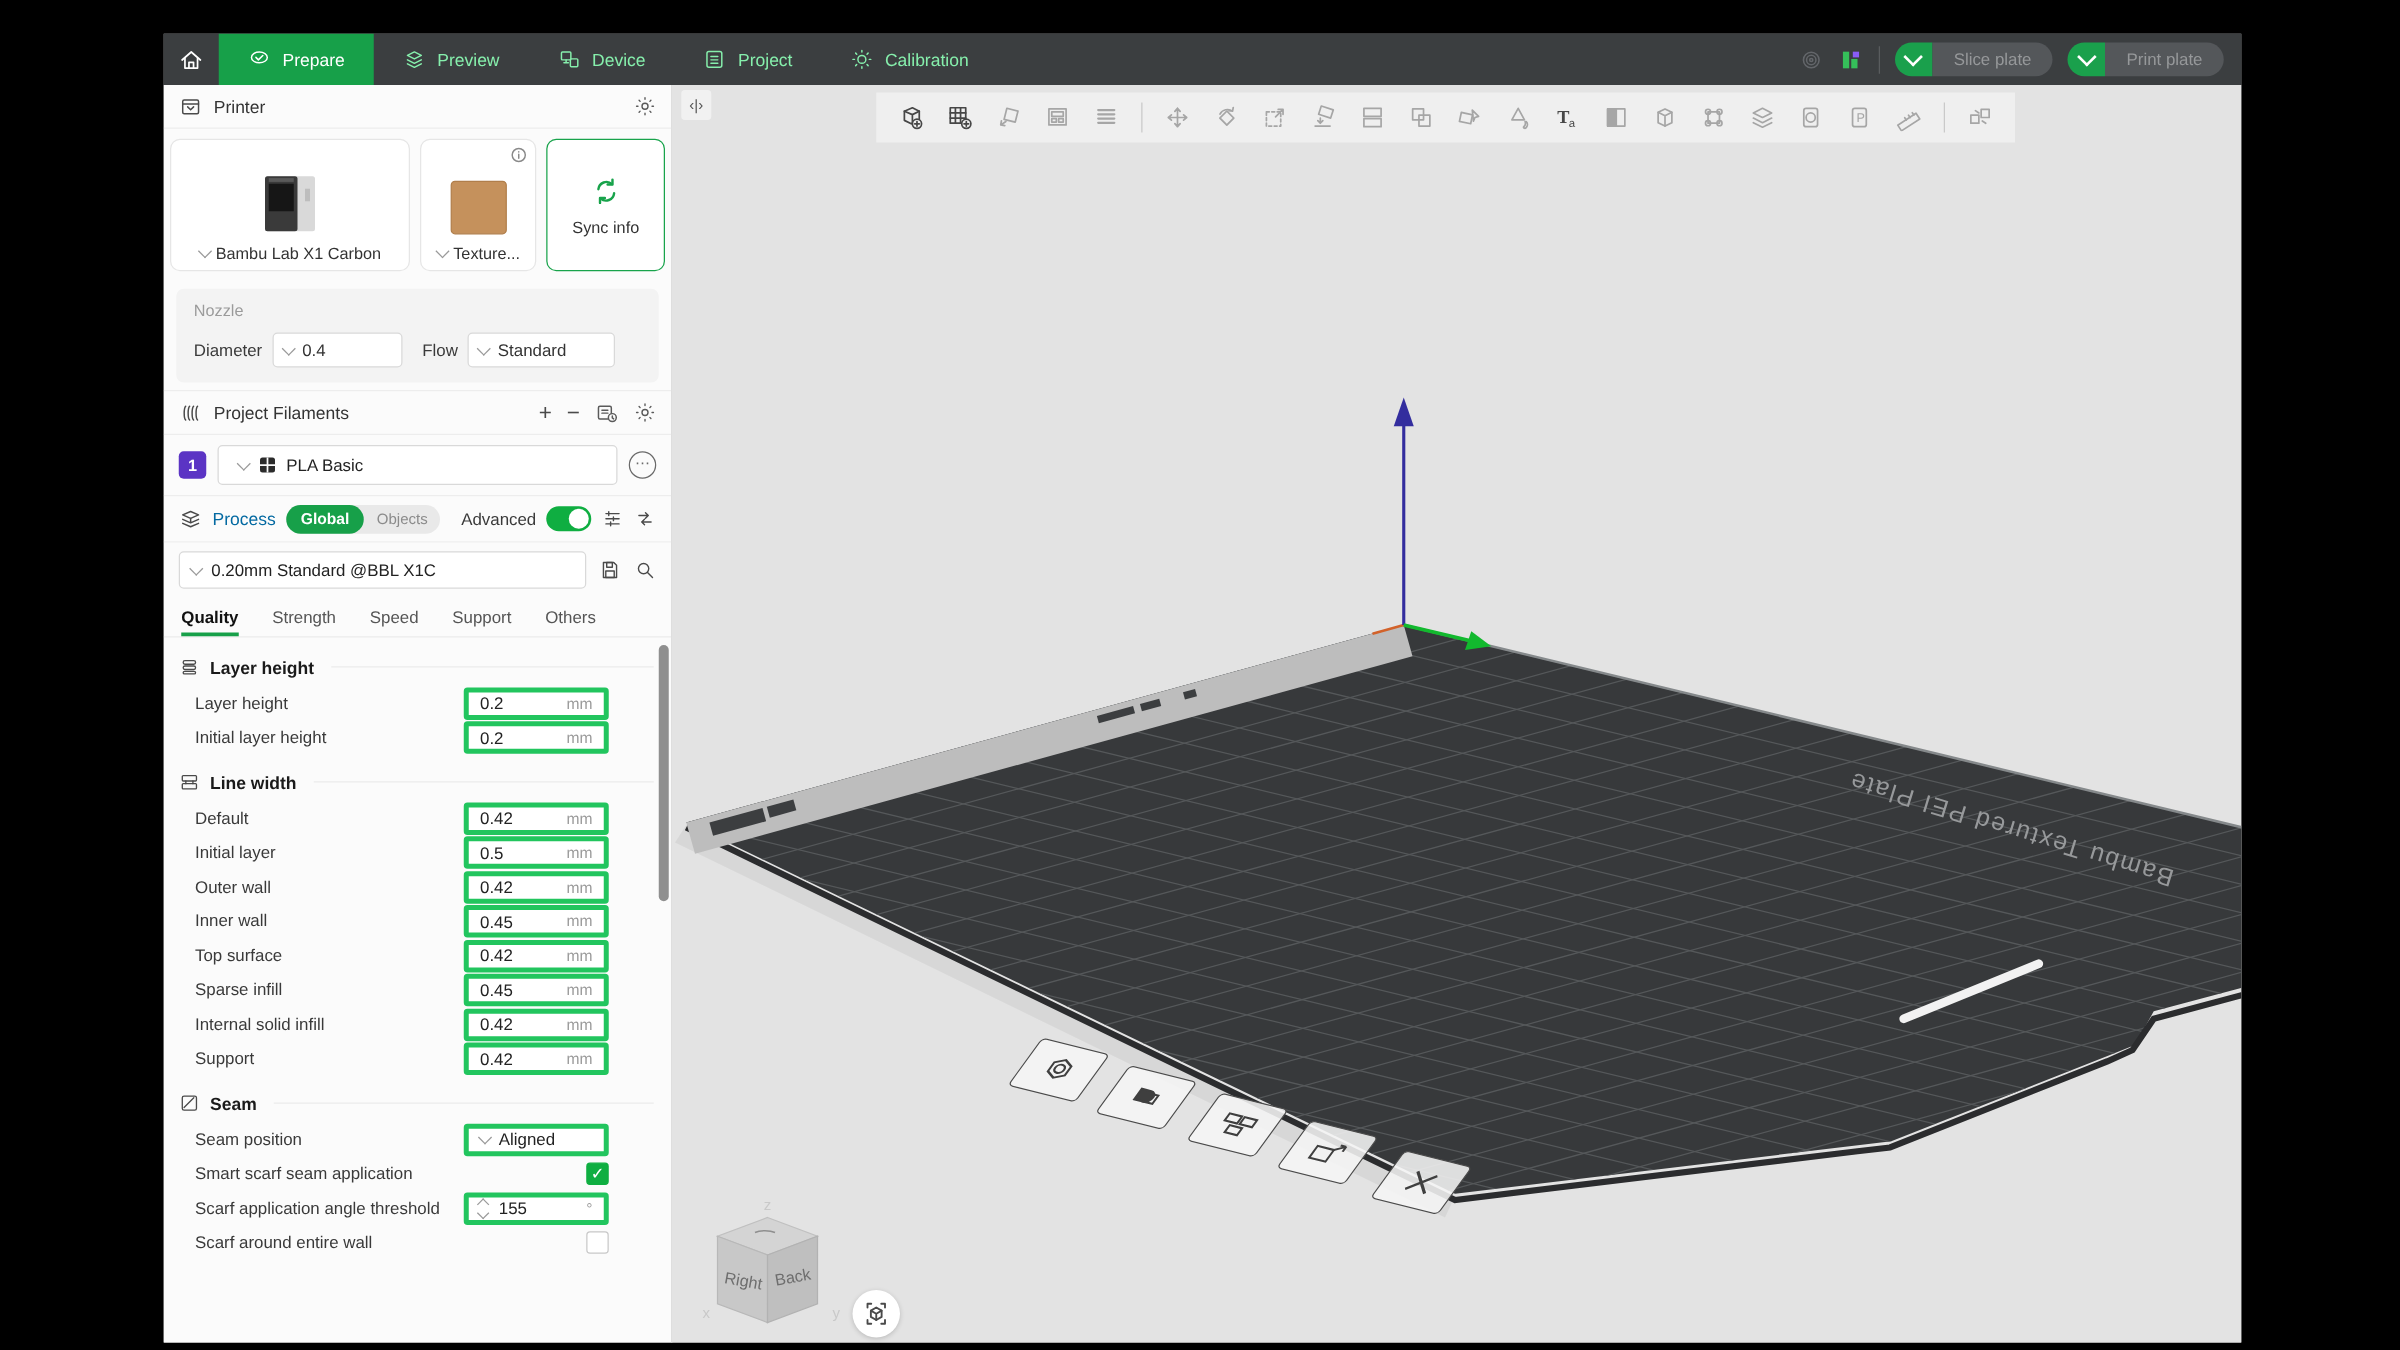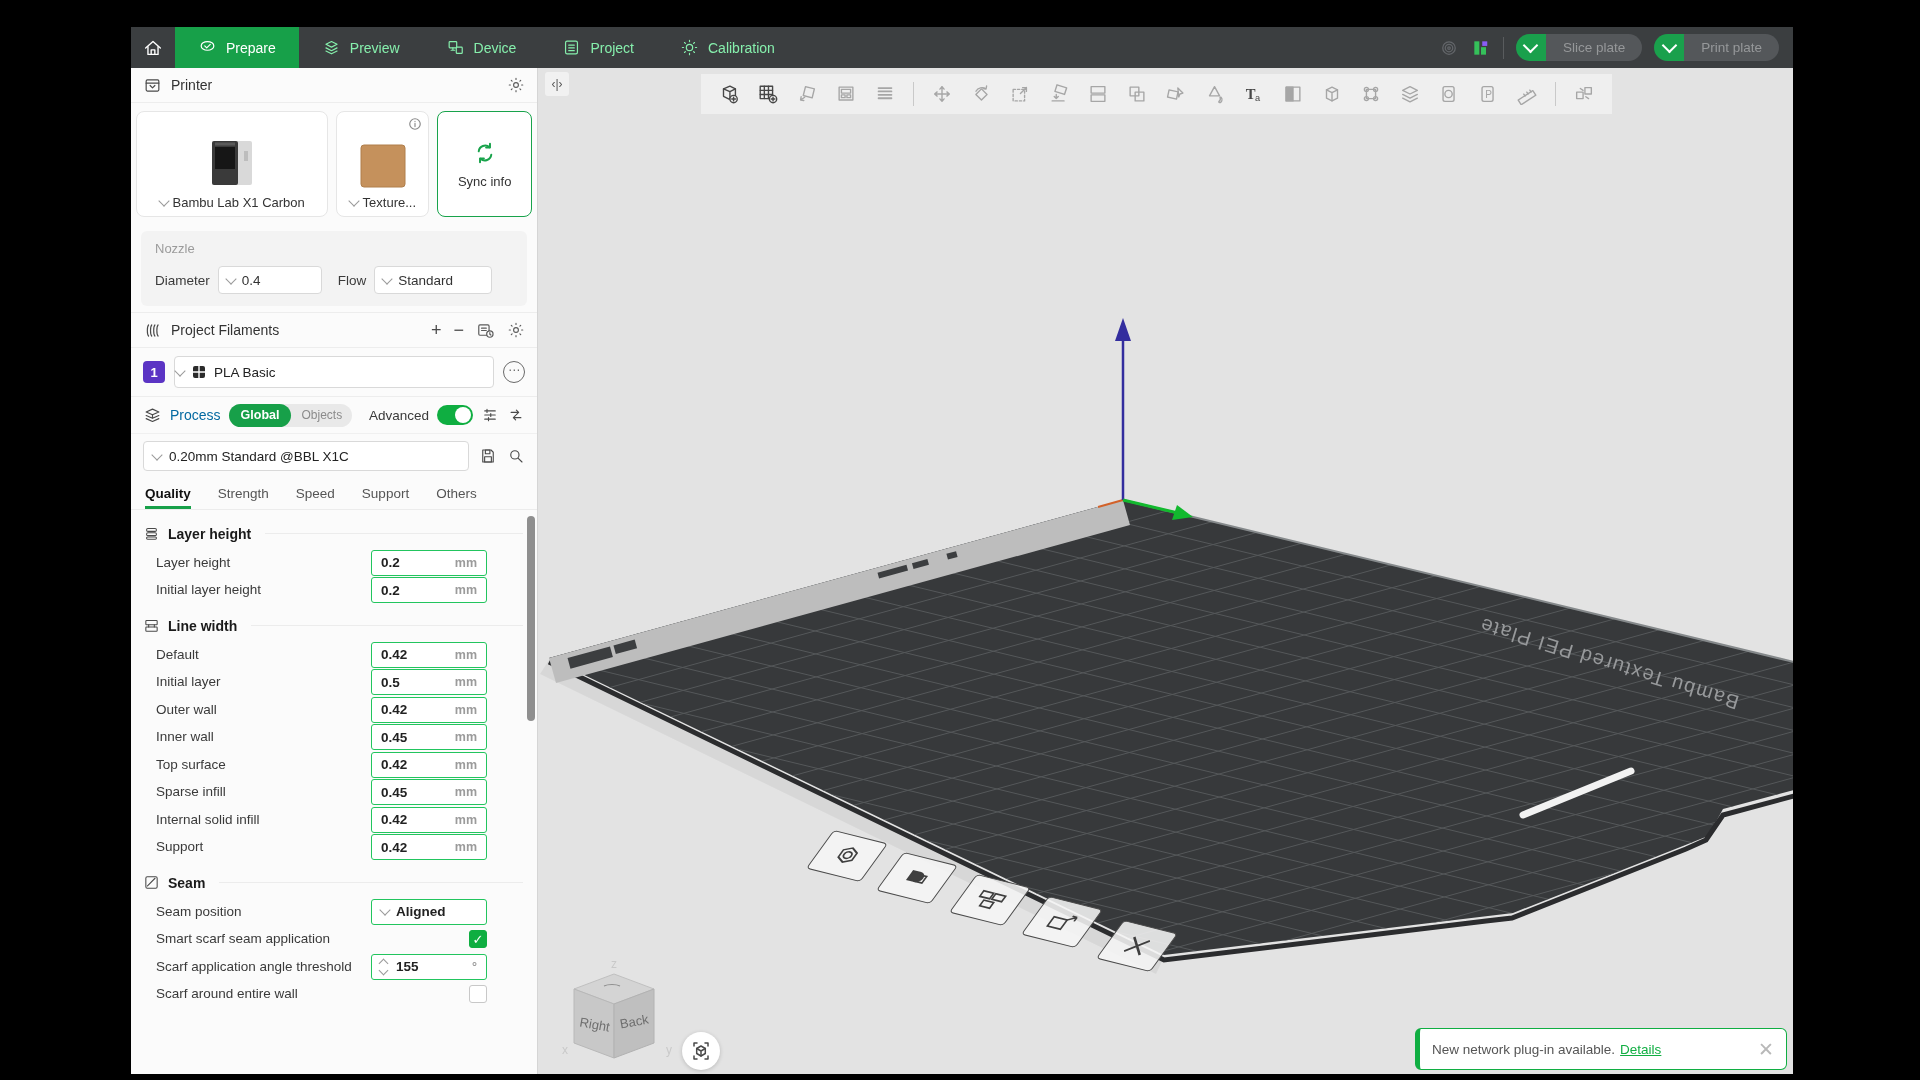--- a/index.html
+++ b/index.html
@@ -36,21 +36,21 @@
   .card.sync{width:92px;border:1.5px solid #18a34b;justify-content:center;gap:8px;}
   .card .lbl{font-size:13px;color:#333;display:flex;align-items:center;gap:5px;margin-top:6px;white-space:nowrap;}
   .chev-g{width:7px;height:7px;border-left:1.5px solid #9a9a9a;border-bottom:1.5px solid #9a9a9a;transform:rotate(-45deg);margin-top:-3px;flex:none;}
   .info-i{position:absolute;top:5px;right:6px;color:#8a8a8a;}
   .nozzle{margin:6px 10px;background:#f3f3f3;border-radius:6px;padding:10px 14px 12px;flex:none;}
   .nozzle .nz-ttl{font-size:13px;color:#9b9b9b;}
   .nz-row{display:flex;align-items:center;gap:8px;margin-top:10px;font-size:13.5px;color:#3a3a3a;}
   .selbox{height:26px;background:#fff;border:1px solid #d9d9d9;border-radius:4px;display:flex;align-items:center;gap:7px;padding:0 8px;font-size:13.5px;color:#333;}
   .fil-row{display:flex;align-items:center;gap:9px;padding:8px 12px;flex:none;}
   .badge1{width:22px;height:22px;background:#5b34c4;border-radius:4px;color:#fff;font-size:13px;font-weight:bold;display:flex;align-items:center;justify-content:center;}
-  .fil-sel{flex:1;height:30px;background:#fff;border:1px solid #d9d9d9;border-radius:4px;display:flex;align-items:center;gap:8px;padding:0 1px;font-size:13.5px;color:#222;}
+  .fil-sel{flex:1;height:30px;background:#fff;border:1px solid #d9d9d9;border-radius:4px;display:flex;align-items:center;gap:8px;padding:0 16px;font-size:13.5px;color:#222;}
   .dots-circle{width:20px;height:20px;border:1.4px solid #6a6a6a;border-radius:50%;color:#6a6a6a;font-size:12px;line-height:17px;text-align:center;flex:none;}
   .proc-head{height:36px;flex:none;display:flex;align-items:center;padding:0 12px;gap:8px;border-bottom:1px solid #f0f0f0;}
   .proc-head .ttl{font-size:14px;color:#0369a1;}
   .seg{display:flex;background:#e9e9e9;border-radius:12px;height:23px;align-items:center;}
   .seg .on{background:#17a049;color:#fff;border-radius:12px;font-size:12.5px;font-weight:bold;padding:0 12px;height:23px;display:flex;align-items:center;}
   .seg .off{color:#8b8b8b;font-size:12px;padding:0 10px;}
   .adv{margin-left:auto;font-size:13.5px;color:#3a3a3a;}
   .toggle{width:36px;height:20px;background:#0fae41;border-radius:10px;position:relative;flex:none;}
   .toggle i{position:absolute;right:2px;top:2px;width:16px;height:16px;background:#fff;border-radius:50%;}
   .preset-row{display:flex;align-items:center;gap:10px;padding:7px 12px;flex:none;}
@@ -58,21 +58,21 @@
   .tabs{display:flex;gap:27px;padding:0 14px;height:31px;flex:none;align-items:center;border-bottom:1px solid #ececec;}
   .tab{font-size:13.5px;color:#555;height:100%;display:flex;align-items:center;position:relative;}
   .tab.active{color:#111;font-weight:bold;}
   .tab.active::after{content:"";position:absolute;left:0;right:0;bottom:0;height:3px;background:#17a049;}
   .settings{flex:1;position:relative;overflow:hidden;padding:2px 0 0 12px;}
   .sec-row{display:flex;align-items:center;gap:8px;margin:13px 0 7px;}
   .sec-title{font-size:14px;font-weight:bold;color:#1a1a1a;white-space:nowrap;}
   .sec-line{flex:1;height:1px;background:#ececec;margin:0 14px 0 6px;}
   .set-row{display:flex;align-items:center;min-height:27.5px;padding:0 50px 0 13px;}
   .set-label{flex:1;font-size:13.5px;color:#3a3a3a;line-height:1.2;padding-right:8px;}
-  .ctl{width:116px;flex:none;height:26px;background:#fff;border:1px solid #22c55e;border-radius:3px;display:flex;align-items:center;box-sizing:border-box;font-weight:bold;}
+  .ctl{width:116px;flex:none;height:26px;background:#fff;border:4px solid #22c55e;border-radius:3px;display:flex;align-items:center;box-sizing:border-box;}
   .ctl .val{font-size:13.5px;color:#222;padding-left:9px;flex:1;}
   .ctl .unit{font-size:12.5px;color:#9b9b9b;padding-right:9px;}
   .ctl.sel .chev{width:7px;height:7px;border-left:1.5px solid #9a9a9a;border-bottom:1.5px solid #9a9a9a;transform:rotate(-45deg);margin:-3px 0 0 9px;flex:none;}
   .ctl.sel .val{padding-left:7px;}
   .spin-ar{display:flex;flex-direction:column;gap:3px;padding-left:8px;flex:none;}
   .spin-ar i{width:6px;height:6px;border-left:1.3px solid #9a9a9a;border-bottom:1.3px solid #9a9a9a;display:block;}
   .spin-ar i.up{transform:rotate(135deg);}
   .spin-ar i.dn{transform:rotate(-45deg);margin-top:-3px;}
   .cb{width:18px;height:18px;border:1px solid #c8c8c8;border-radius:3px;background:#fff;box-sizing:border-box;display:flex;align-items:center;justify-content:center;}
   .cb.checked{background:#0fae41;border-color:#0fae41;color:#fff;font-size:13px;font-weight:bold;}
@@ -789,20 +789,15 @@
       </div>
 
       <div class="fit-btn">
         <svg width="22" height="22" viewBox="0 0 22 22" fill="none" stroke="currentColor" stroke-width="1.5" stroke-linecap="round" stroke-linejoin="round">
           <path d="M7 3H4v3M15 3h3v3M4 16v3h3M18 16v3h-3"></path>
           <path d="M11 6l4.3 2.5v5L11 16l-4.3-2.5v-5z"></path>
           <path d="M6.7 8.5L11 11l4.3-2.5M11 11v5"></path>
         </svg>
       </div>
 
-      <div class="toast">
-        <span>New network plug-in available.</span>
-        <a href="#">Details</a>
-        <span class="x">✕</span>
-      </div>
     </div>
   </div>
 </div>
 
 </body></html>

